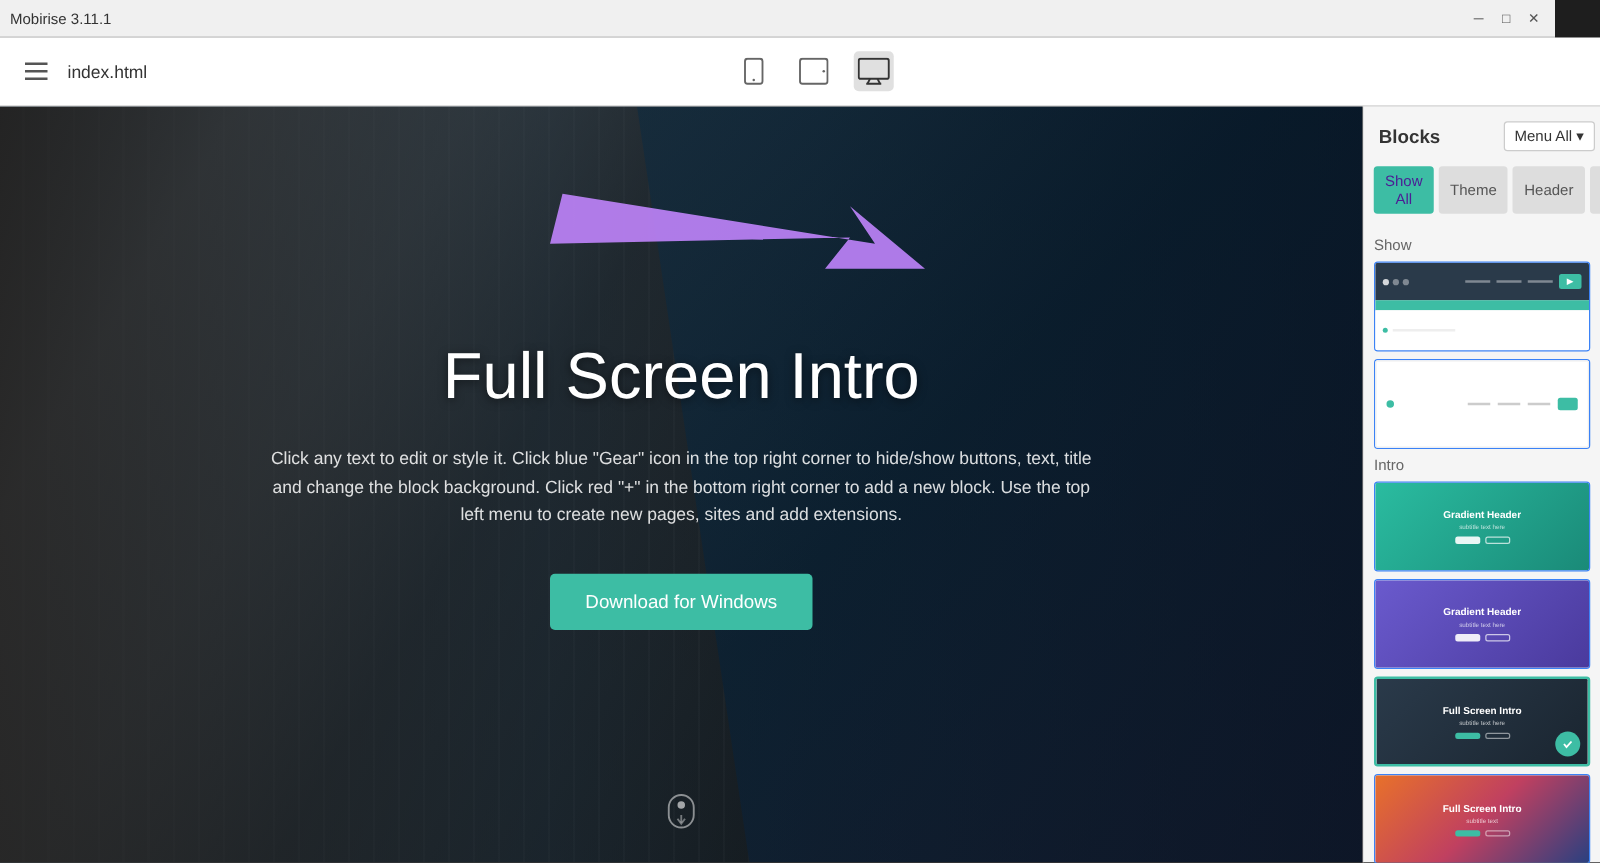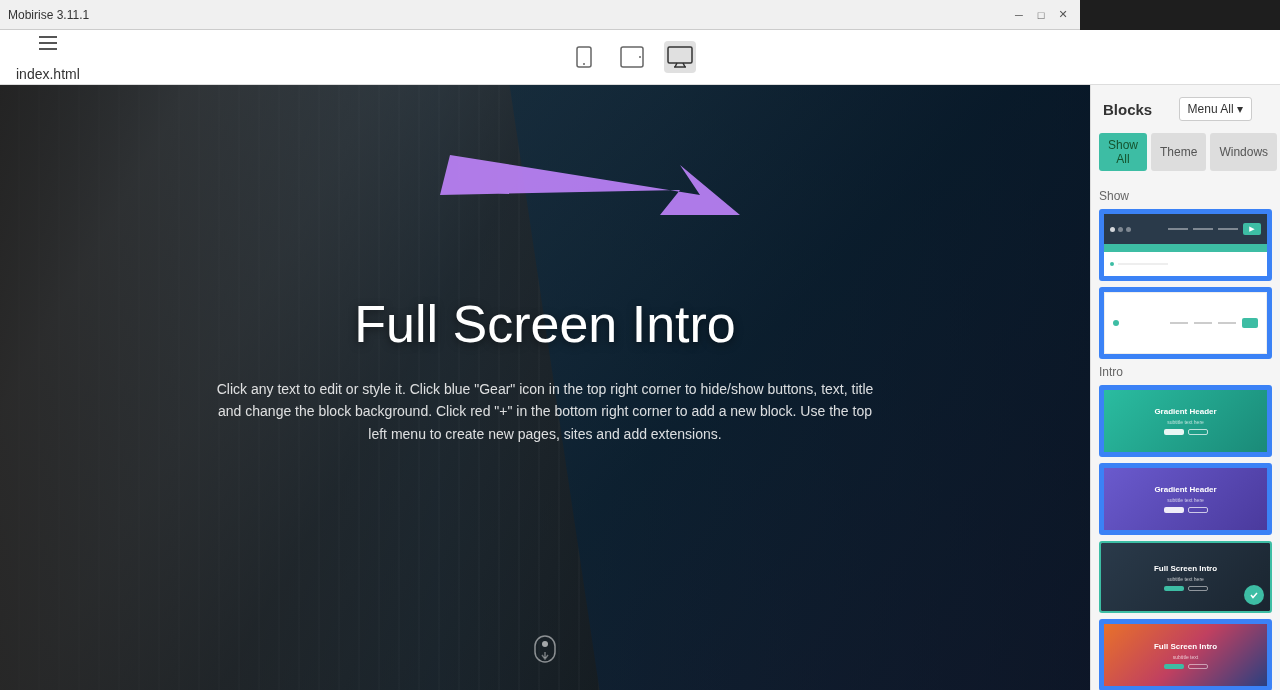--- a/index.html
+++ b/index.html
@@ -1,20 +1,20 @@
 <!DOCTYPE html>
 <html><head>
   <meta charset="utf-8">
   <style>
     * { margin: 0; padding: 0; box-sizing: border-box; }
     body { width: 1280px; height: 690px; overflow: hidden; font-family: 'Segoe UI', Arial, sans-serif; background: #1e1e1e; }
 
     
     .title-bar {
-      width: 1080px;
+      width: 1244px;
       height: 30px;
       background: #f0f0f0;
       display: flex;
       align-items: center;
       justify-content: space-between;
       padding: 0 8px;
       border-bottom: 1px solid #ccc;
       position: relative;
       z-index: 100;
     }
@@ -52,21 +52,20 @@
       justify-content: space-between;
       padding: 0 16px;
       border-bottom: 1px solid #ddd;
       position: relative;
       z-index: 100;
     }
     .toolbar-left {
       display: flex;
       align-items: center;
       gap: 12px;
-      flex-direction: column;
     }
     .hamburger {
       display: flex;
       flex-direction: column;
       gap: 4px;
       cursor: pointer;
       padding: 4px;
     }
     .hamburger span {
       width: 18px;
@@ -239,21 +238,21 @@
       background: #f5f5f5;
       border-left: 1px solid #ddd;
       display: flex;
       flex-direction: column;
       overflow: hidden;
     }
     .sidebar-header {
       display: flex;
       align-items: center;
       justify-content: space-between;
-      padding: 12px 28px 8px 12px;
+      padding: 12px 4px 8px 12px;
       background: #f5f5f5;
     }
     .sidebar-title {
       font-size: 15px;
       font-weight: 600;
       color: #333;
     }
     .show-all-btn {
       background: #fff;
       border: 1px solid #ccc;
@@ -275,21 +274,21 @@
       padding: 5px 9px;
       font-size: 12px;
       border-radius: 3px;
       cursor: pointer;
       border: none;
       background: #ddd;
       color: #555;
     }
     .sidebar-tab.active {
       background: #3dbda4;
-      color: #14532d;
+      color: #4c1d95;
     }
     .sidebar-scroll {
       flex: 1;
       overflow-y: auto;
       padding: 4px 8px;
     }
     .sidebar-scroll::-webkit-scrollbar { width: 4px; }
     .sidebar-scroll::-webkit-scrollbar-thumb { background: #ccc; border-radius: 2px; }
 
     .section-label {
@@ -299,21 +298,21 @@
       font-weight: 500;
     }
     .block-card {
       width: 100%;
       height: 72px;
       border-radius: 3px;
       margin-bottom: 6px;
       overflow: hidden;
       cursor: pointer;
       position: relative;
-      border: 5px solid #3b82f6;
+      border: 1px solid #3b82f6;
     }
     .block-card.selected {
       border: 2px solid #3dbda4;
     }
     .block-card-inner {
       width: 100%;
       height: 100%;
     }
 
     
@@ -449,20 +448,21 @@
             </marker>
           </defs>
           <polygon points="30,20 280,60 260,30 320,80 240,80 260,55 20,60" fill="#c084fc" opacity="0.9"></polygon>
         </svg>
       </div>
 
       <div class="hero-content">
         <h1 class="hero-title">Full Screen Intro</h1>
         <p class="hero-description">Click any text to edit or style it. Click blue "Gear" icon in the top right corner to hide/show buttons, text, title and change the block background. Click red "+" in the bottom right corner to add a new block. Use the top left menu to create new pages, sites and add extensions.</p>
         <div class="hero-buttons">
+          <button class="btn-primary">Download for Windows</button>
         </div>
       </div>
 
       <div class="scroll-indicator">
         <svg width="24" height="30" viewBox="0 0 24 30" fill="none">
           <rect x="2" y="2" width="20" height="26" rx="10" ry="10" stroke="rgba(255,255,255,0.5)" stroke-width="1.5"></rect>
           <circle cx="12" cy="10" r="3" fill="rgba(255,255,255,0.6)"></circle>
           <line x1="12" y1="18" x2="12" y2="24" stroke="rgba(255,255,255,0.4)" stroke-width="1.5"></line>
           <polyline points="9,21 12,25 15,21" stroke="rgba(255,255,255,0.4)" stroke-width="1.5" fill="none"></polyline>
         </svg>
@@ -473,21 +473,21 @@
   <div class="right-sidebar">
 
     <div class="sidebar-header">
       <span class="sidebar-title">Blocks</span>
       <button class="show-all-btn">Menu All ▾</button>
     </div>
 
     <div class="sidebar-tabs">
       <button class="sidebar-tab active">Show All</button>
       <button class="sidebar-tab">Theme</button>
-      <button class="sidebar-tab">Windows</button>
+      <button class="sidebar-tab">Header</button>
       <button class="sidebar-tab">User</button>
     </div>
 
     <div class="sidebar-scroll">
 
       <div class="section-label">Show</div>
 
       <div class="block-card">
         <div class="block-card-inner">
 

